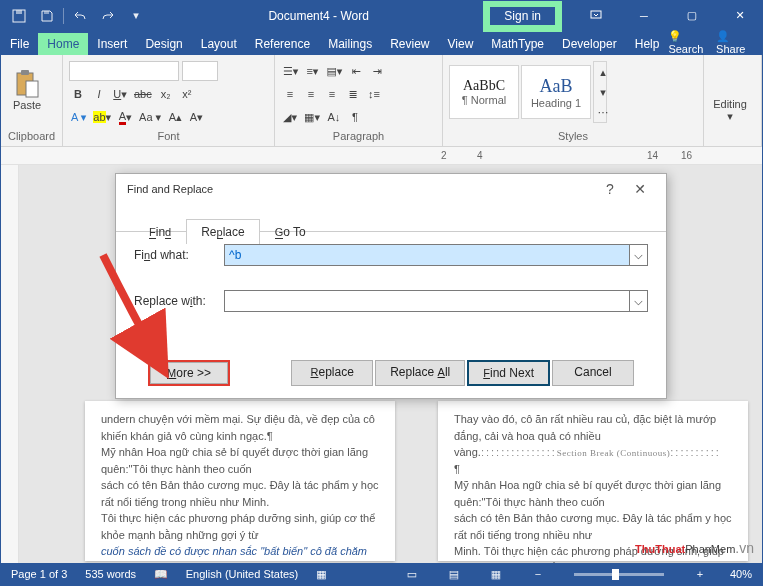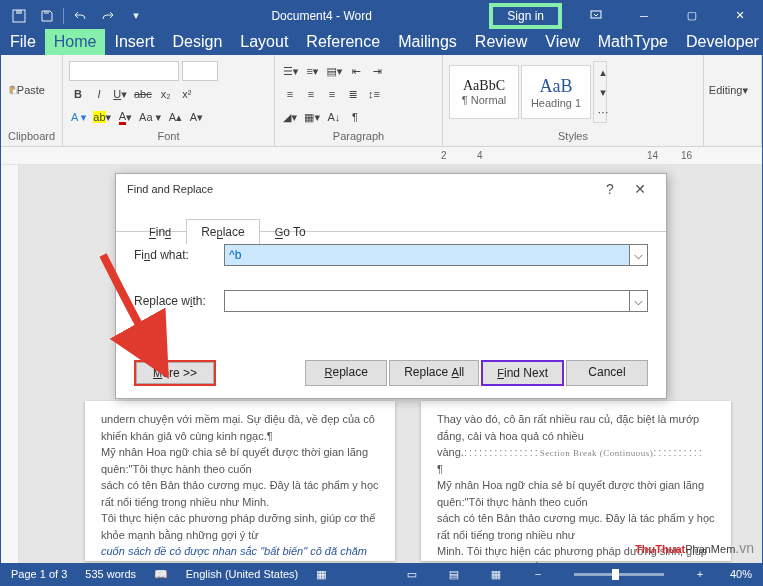--- a/index.html
+++ b/index.html
@@ -3,66 +3,66 @@
 <meta charset="utf-8">
 <style>
 *{box-sizing:border-box;margin:0;padding:0;font-family:"Segoe UI",Tahoma,sans-serif;font-size:11px}
 body{width:763px;height:586px;overflow:hidden;background:#fff;border:1px solid #2b579a;position:relative}
 .titlebar{height:29px;background:#2b579a;color:#fff;display:flex;align-items:center}
 .qat{display:flex;align-items:center;gap:4px;padding:0 6px}
 .qat-btn{width:24px;height:22px;display:flex;align-items:center;justify-content:center;color:#fff;opacity:.9}
 .qat-sep{width:1px;height:16px;background:rgba(255,255,255,.35)}
 .title{flex:1;text-align:center;color:#fff;font-size:12px}
 .titleright{display:flex;align-items:center;gap:4px}
-.signin{border:4px solid #86efac;padding:2px 14px;color:#fff;font-size:12px;margin-right:8px}
+.signin{border:7px solid #86efac;padding:2px 14px;color:#fff;font-size:12px;margin-right:8px}
 .winbtn{width:44px;height:29px;display:flex;align-items:center;justify-content:center;color:#fff}
 .ribbon-tabs{height:25px;background:#2b579a;display:flex;align-items:flex-end}
-.rtab{padding:4px 9px;color:#fff;font-size:16px;cursor:pointer}
+.rtab{padding:4px 9px;color:#fff;font-size:12px;cursor:pointer}
 .rtab.file{background:#2b579a}
 .rtab.active{background:#86efac;color:#2b579a}
 .rtab-right{margin-left:auto;display:flex;align-items:center;gap:12px;padding-right:14px;color:#fff}
 .ribbon{height:92px;background:#f3f3f3;border-bottom:1px solid #d4d4d4;display:flex}
 .rgroup{border-right:1px solid #d4d4d4;padding:2px 6px;display:flex;flex-direction:column;justify-content:space-between}
 .rgroup-label{text-align:center;color:#666;font-size:11px;padding-bottom:2px}
 .rrow{display:flex;align-items:center;gap:3px}
 .rbtn{min-width:18px;height:20px;display:flex;align-items:center;justify-content:center;color:#444;padding:0 2px}
-.rbtn.big{flex-direction:row;height:66px;width:40px;font-size:11px;color:#444}
+.rbtn.big{flex-direction:column;height:66px;width:40px;font-size:11px;color:#444}
 .rbtn svg{pointer-events:none}
 .stylebox{border:1px solid #d4d4d4;background:#fff;width:70px;height:54px;display:flex;flex-direction:column;align-items:center;justify-content:center;font-size:10px;color:#666}
 .stylebox .preview{font-family:Liberation Serif, serif;color:#222;font-size:14px;margin-bottom:0}
 .stylebox.h1 .preview{color:#2b579a;font-size:18px}
 .ruler{height:18px;background:#f6f6f6;border-bottom:1px solid #e1e1e1;position:relative;overflow:hidden}
 .ruler-tick{position:absolute;top:3px;font-size:10px;color:#666}
 .docarea{position:absolute;top:164px;left:0;right:0;bottom:22px;background:#e6e6e6;overflow:hidden}
-.pages{position:absolute;left:84px;top:236px;display:flex;gap:26px}
+.pages{position:absolute;left:84px;top:236px;display:flex;gap:43px}
 .page{width:310px;height:160px;background:#fff;box-shadow:0 1px 3px rgba(0,0,0,.25);padding:10px 16px;font-size:7px;color:#555;line-height:1.5;font-family:"Times New Roman",serif}
 .page .blue{color:#2b579a;font-style:italic}
 .page .sbreak{text-align:left;color:#888;letter-spacing:.5px;font-size:9px;font-family:"Segoe UI"}
 .page .dots{color:#888;letter-spacing:2px}
 .vruler{position:absolute;left:0;top:0;width:18px;bottom:0;background:#f6f6f6;border-right:1px solid #e1e1e1}
 .dialog{position:absolute;left:114px;top:172px;width:552px;height:226px;background:#fff;border:1px solid #aaa;box-shadow:2px 2px 10px rgba(0,0,0,.25);z-index:50}
 .dlg-title{height:30px;display:flex;align-items:center;padding:0 11px;font-size:12px;color:#333}
 .dlg-title .spacer{flex:1}
 .dlg-title .dlgbtn{width:30px;text-align:center;font-size:14px;color:#555}
 .dlg-tabs{display:flex;padding:0 18px;border-bottom:1px solid #ccc;margin-top:2px}
 .dlg-tab{padding:5px 14px;border:1px solid transparent;border-bottom:none;color:#333;font-size:12px;position:relative;top:13px}
 .dlg-tab.active{border-color:#ccc;background:#fff}
 .dlg-tab span{border-bottom:1px solid #333}
 .dlg-body{padding:12px 18px}
 .dlg-row{display:flex;align-items:center;margin-bottom:24px}
 .dlg-row label{width:90px;color:#333;font-size:12px}
 .dlg-row label span.ul{text-decoration:underline}
 .dlg-input{flex:1;display:flex}
 .dlg-input input{flex:1;border:1px solid #7a7a7a;height:22px;padding:2px 4px;font-size:12px;color:#0066cc}
 .dlg-input .dd{width:18px;border:1px solid #7a7a7a;border-left:none;display:flex;align-items:center;justify-content:center;color:#555}
-.dlg-buttons{display:flex;justify-content:flex-end;gap:2px;padding:0 18px 12px;position:absolute;bottom:0;left:0;right:0}
+.dlg-buttons{display:flex;justify-content:flex-end;gap:2px;padding:0 32px 12px;position:absolute;bottom:0;left:0;right:0}
 .dlg-buttons .left{margin-right:auto}
 .wbtn{border:1px solid #adadad;background:#e1e1e1;padding:4px 14px;font-size:12px;color:#222;min-width:82px;text-align:center}
 .wbtn.more{border:2px solid #e03a2f;outline:1px solid #adadad;outline-offset:-3px}
-.wbtn.primary{border:2px solid #6d28d9}
+.wbtn.primary{border:2px solid #0c4a6e}
 .wbtn span.ul{text-decoration:underline}
 .arrow{position:absolute;left:82px;top:244px;z-index:60;pointer-events:none}
 .statusbar{position:absolute;bottom:0;left:0;right:0;height:22px;background:#2b579a;color:#fff;display:flex;align-items:center;padding:0 10px;gap:18px;font-size:12px}
 .statusbar .spacer{flex:1}
 .statusbar .sbtn{width:24px;text-align:center;opacity:.9}
 .zoom-slider{width:90px;height:3px;background:rgba(255,255,255,.5);position:relative;margin:0 6px}
 .zoom-slider .thumb{position:absolute;width:7px;height:11px;background:#fff;top:-4px;left:38px}
 .watermark{position:absolute;right:8px;bottom:26px;font-size:22px;font-weight:700;color:#d7262c;z-index:40;font-family:Arial}
 .watermark .thin{color:#3a3a3a;font-weight:400}
 .watermark .dom{color:#8a8a8a;font-weight:400;font-size:14px}

